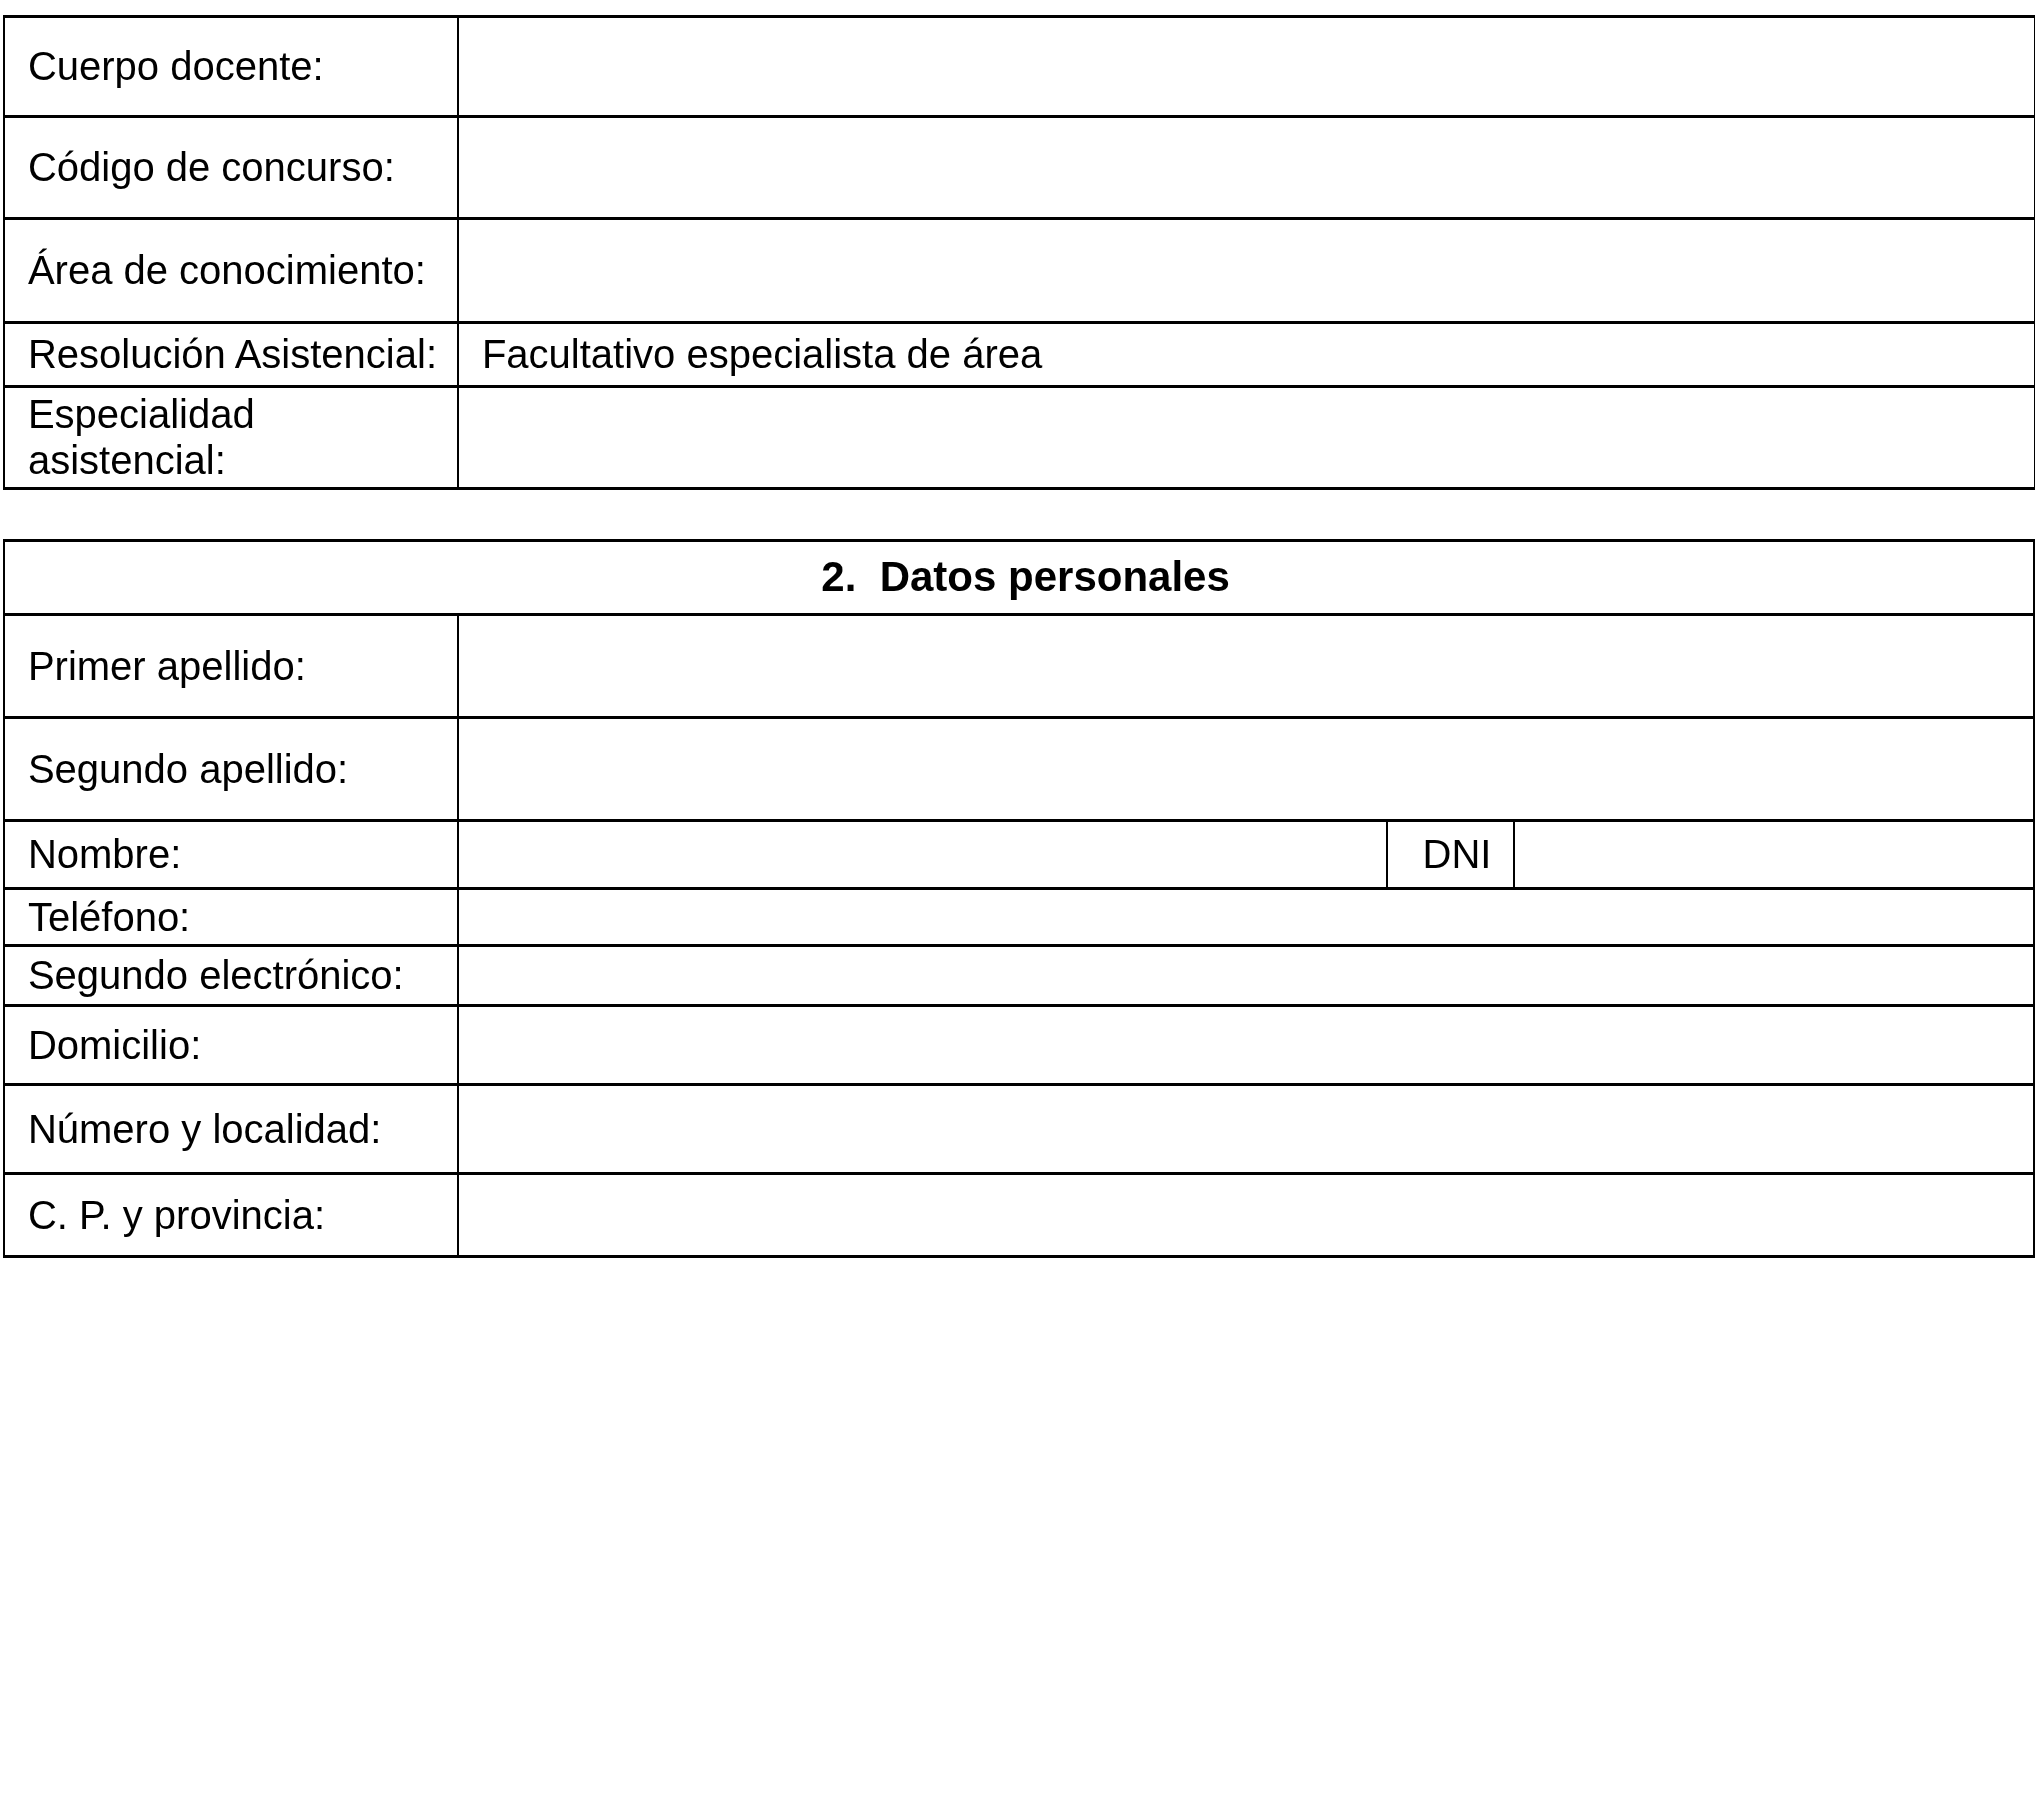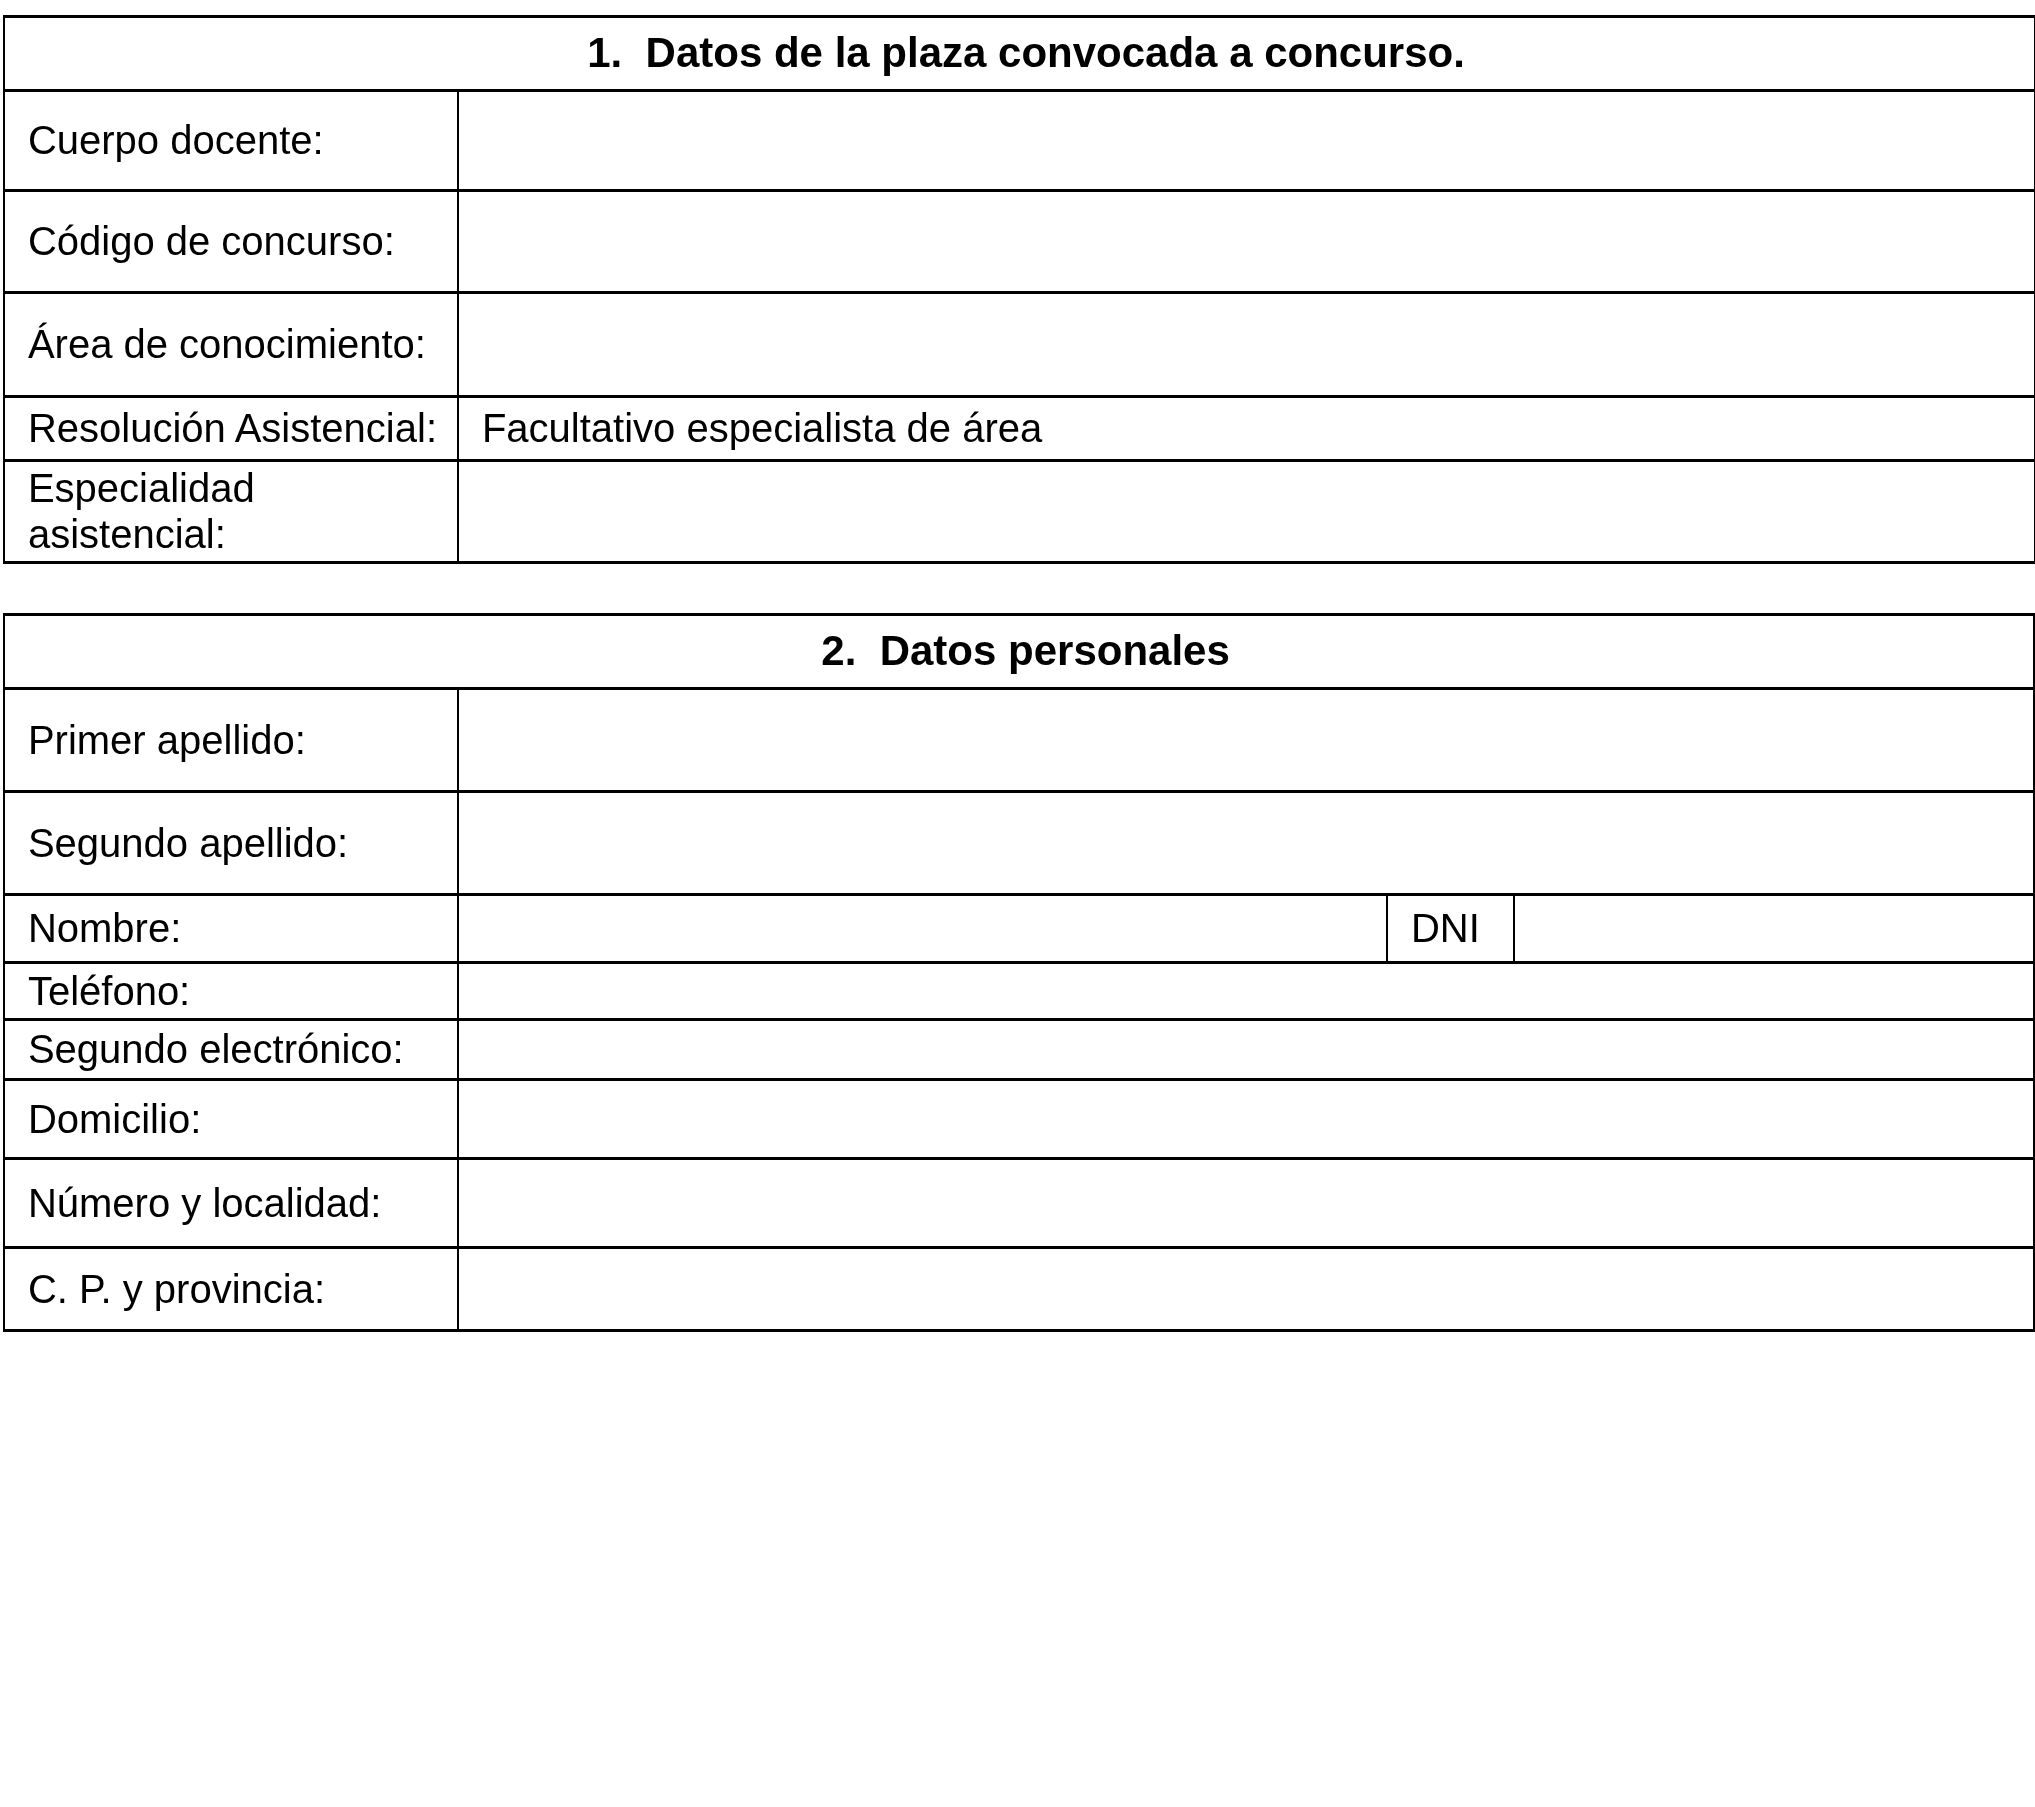--- a/index.html
+++ b/index.html
@@ -37,41 +37,38 @@
   td.section-header {
     font-weight: bold;
     font-size: 42px;
     text-align: center;
     padding: 0;
   }
   td.value-cell {
     padding-left: 27px;
   }
   td.dni-label-cell {
-    text-align: left;
+    text-align: center;
     padding: 0 3.9px;
   }
   .table-gap {
     height: 49px;
   }
 </style>
 </head>
 <body>
 
 <div class="page">
 
   <table class="form-table">
     <colgroup>
       <col style="width:454px">
       <col style="width:1577px">
     </colgroup>
     <tbody>
-        <tr style="height:74px">
-      <td colspan="2" class="section-header">1.  Datos de la plaza convocada a concurso.</td>
-    </tr>
     <tr style="height:100px">
       <td>Cuerpo docente:</td>
       <td class="value-cell"></td>
     </tr>
     <tr style="height:102px">
       <td>Código de concurso:</td>
       <td class="value-cell"></td>
     </tr>
     <tr style="height:104px">
       <td>Área de conocimiento:</td>

